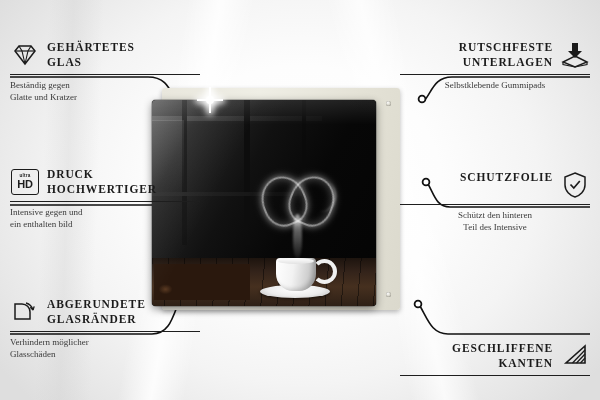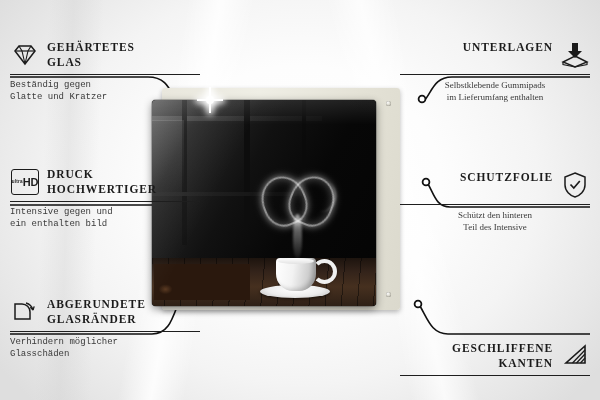--- a/index.html
+++ b/index.html
@@ -162,38 +162,38 @@
   }
   .feature .rule{height:1px;background:#1e1e1e;margin-top:4px;}
   .feature .desc{
     font-family:"Liberation Serif", serif;
     font-size:9px;line-height:11.5px;color:#3a3a3a;margin-top:5px;
   }
   
   .feature.left{left:10px;}
   .feature.left .head{flex-direction:row;}
   .feature.left .title{text-align:left;}
-  .feature.left .desc{text-align:left;font-family:Liberation Mono, monospace;}
+  .feature.left .desc{text-align:left;}
   
   .feature.right{right:10px;width:190px;}
   .feature.right .head{flex-direction:row-reverse;}
   .feature.right .title{text-align:right;}
   .feature.right .desc{text-align:center;}
 
   #f-glas{top:40px;}
   #f-druck{top:167px;}
   #f-raender{top:297px;}
   #f-unterlagen{top:40px;}
   #f-folie{top:170px;}
   #f-kanten{top:297px;margin-top:44px;}
 
   
   .hd-box{
     width:26px;height:24px;border:1.6px solid #1b1b1b;border-radius:3px;
-    display:flex;flex-direction:row;align-items:center;justify-content:center;line-height:1;
+    display:flex;flex-direction:column;align-items:center;justify-content:center;line-height:1;
   }
   .hd-box .u{font-family:"Liberation Sans",sans-serif;font-size:4.6px;font-weight:bold;letter-spacing:.2px;color:#1b1b1b;}
   .hd-box .h{font-family:"Liberation Sans",sans-serif;font-size:11px;font-weight:bold;letter-spacing:-.2px;color:#1b1b1b;margin-top:.5px;}
 </style>
 </head>
 <body>
 
 <div id="stage">
   <div id="bg-streaks"></div>
 
@@ -315,27 +315,27 @@
   <div class="feature right" id="f-unterlagen">
     <div class="head">
       <div class="icon">
         <svg width="28" height="26" viewBox="0 0 28 26" fill="none" stroke="#1b1b1b" stroke-width="1.4">
           <path d="M11 1 L17 1 L17 9 L21 9 L14 16 L7 9 L11 9 Z" fill="#1b1b1b" stroke="none"></path>
           <path d="M14 14 L26 20 L14 25 L2 20 Z"></path>
           <path d="M2 20 L2 22.5 L14 25 L26 22.5 L26 20" stroke-width="1.2"></path>
         </svg>
       </div>
       <div class="title">
+        <div>RUTSCHFESTE</div>
         <div>UNTERLAGEN</div>
       </div>
     </div>
     <div class="rule"></div>
     <div class="desc">
       <div>Selbstklebende Gummipads</div>
-      <div>im Lieferumfang enthalten</div>
     </div>
   </div>
 
   <div class="feature right" id="f-folie">
     <div class="head">
       <div class="icon">
         <svg width="26" height="28" viewBox="0 0 26 28" fill="none" stroke="#1b1b1b" stroke-width="1.5">
           <path d="M13 2 L23 6 L23 14 C23 20 18 24.5 13 26 C8 24.5 3 20 3 14 L3 6 Z"></path>
           <path d="M8.5 13.5 L11.8 17 L17.8 10" stroke-width="1.7"></path>
         </svg>

